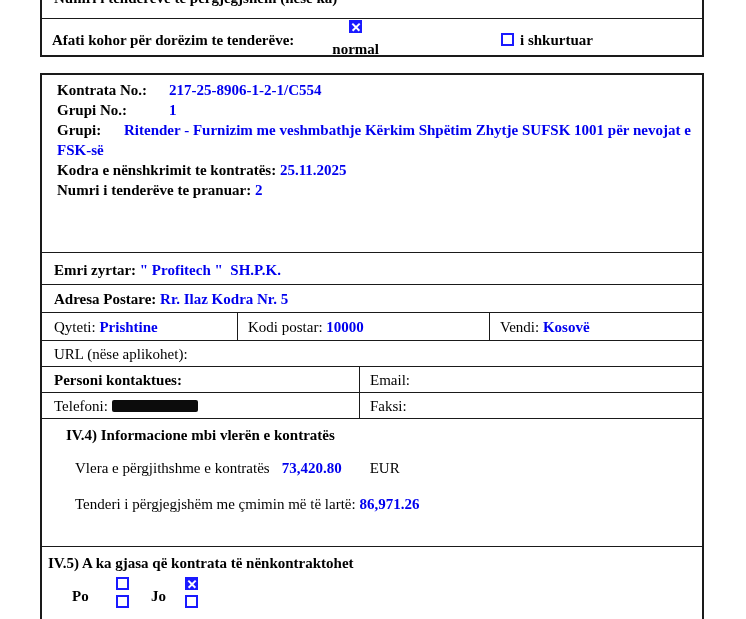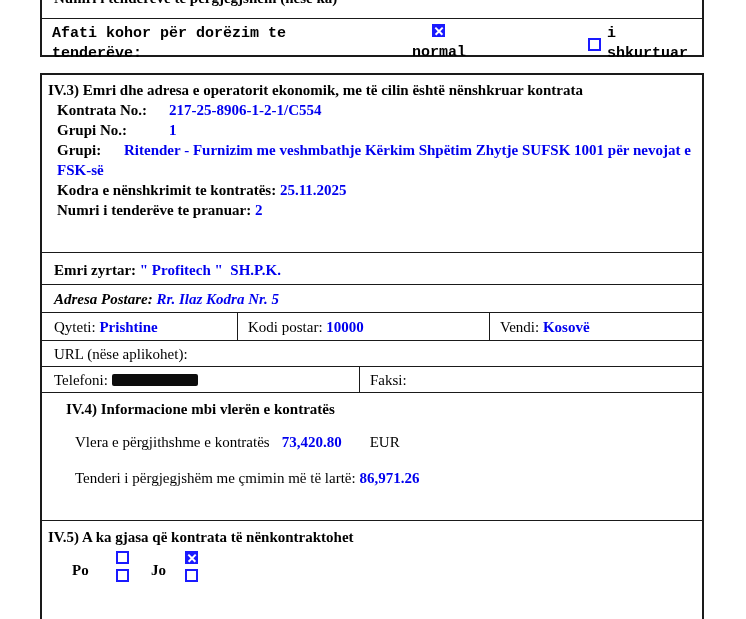--- a/index.html
+++ b/index.html
@@ -17,21 +17,21 @@
   .prewrap { white-space: pre-wrap; }
 
   
   .top-table {
     border-left: 2px solid #1a1a1a;
     border-right: 2px solid #1a1a1a;
     border-bottom: 2px solid #1a1a1a;
   }
   .clip-row { height: 19px; overflow: hidden; border-bottom: 1.6px solid #1a1a1a; }
   .clip-row .clip-inner { display: block; transform: translateY(-12px); padding-left: 12px; font-weight: bold; }
-  .deadline-row { height: 36px; padding: 5px 0 0 10px; display: flex; align-items: flex-start; font-family: Liberation Mono, monospace; }
+  .deadline-row { height: 36px; padding: 5px 0 0 10px; display: flex; align-items: center; }
   .deadline-label { font-weight: bold; }
   .opt { display: inline-flex; align-items: center; gap: 6px; font-weight: bold; }
   .opt1 { margin-left: 38px; flex-direction: column; }
   .opt2 { margin-left: 122px; }
 
   
   .cb {
     display: inline-block; width: 13px; height: 13px;
     border: 2px solid #1a1aff; background: #fff; position: relative;
     flex: 0 0 auto;
@@ -52,21 +52,21 @@
   .row:first-child { border-top: none; }
 
   .iv3-cell { height: 177px; padding: 5px 6px 0 6px; }
   .sec-title { font-weight: bold; font-size: 15px; }
   .fields { padding-left: 9px; }
   .fline { min-height: 20px; }
   .lab-w { display: inline-block; width: 112px; font-weight: bold; }
   .lab-g { display: inline-block; width: 67px; font-weight: bold; vertical-align: top; }
 
   .emri-row { height: 32px; padding: 7px 0 0 12px; }
-  .adresa-row { height: 28px; padding: 4px 2px 0 12px; font-style: italic; }
+  .adresa-row { height: 28px; padding: 4px 2px 0 12px; }
 
   .city-row { height: 28px; display: flex; }
   .city-row .c1 { width: 196px; padding: 4px 0 0 12px; border-right: 1.6px solid #1a1a1a; }
   .city-row .c2 { width: 252px; padding: 4px 8px 0 10px; border-right: 1.6px solid #1a1a1a; }
   .city-row .c3 { flex: 1; padding: 4px 0 0 10px; }
 
   .url-row { height: 26px; padding: 3px 0 0 12px; }
 
   .split-row { height: 26px; display: flex; }
   .split-row .left { width: 318px; padding: 3px 0 0 12px; border-right: 1.6px solid #1a1a1a; }
@@ -110,21 +110,20 @@
         <span>i shkurtuar</span>
       </span>
     </div>
   </div>
 
   <div class="gap16"></div>
 
   <div class="main-table">
 
     <div class="row iv3-cell">
-      <div class="sec-title">IV.3) Emri dhe adresa e operatorit ekonomik, me të cilin është nënshkruar kontrata</div>
       <div class="fields">
         <div class="fline">
           <span class="lab-w">Kontrata No.:</span><span class="v">217-25-8906-1-2-1/C554</span>
         </div>
         <div class="fline">
           <span class="lab-w">Grupi No.:</span><span class="v">1</span>
         </div>
         <div class="fline">
           <span class="lab-g">Grupi:</span><span class="v">Ritender - Furnizim me veshmbathje Kërkim Shpëtim Zhytje SUFSK 1001 për nevojat e FSK-së</span>
         </div>
@@ -159,20 +158,28 @@
       <div class="c3">
         <span>Vendi:</span>
         <span class="v">Kosovë</span>
       </div>
     </div>
 
     <div class="row url-row">
       <span>URL (nëse aplikohet):</span>
     </div>
 
+    <div class="row split-row">
+      <div class="left">
+        <span class="b">Personi kontaktues:</span>
+      </div>
+      <div class="right">
+        <span>Email:</span>
+      </div>
+    </div>
 
     <div class="row split-row">
       <div class="left">
         <span>Telefoni:</span><span class="redacted"></span>
       </div>
       <div class="right">
         <span>Faksi:</span>
       </div>
     </div>
 

